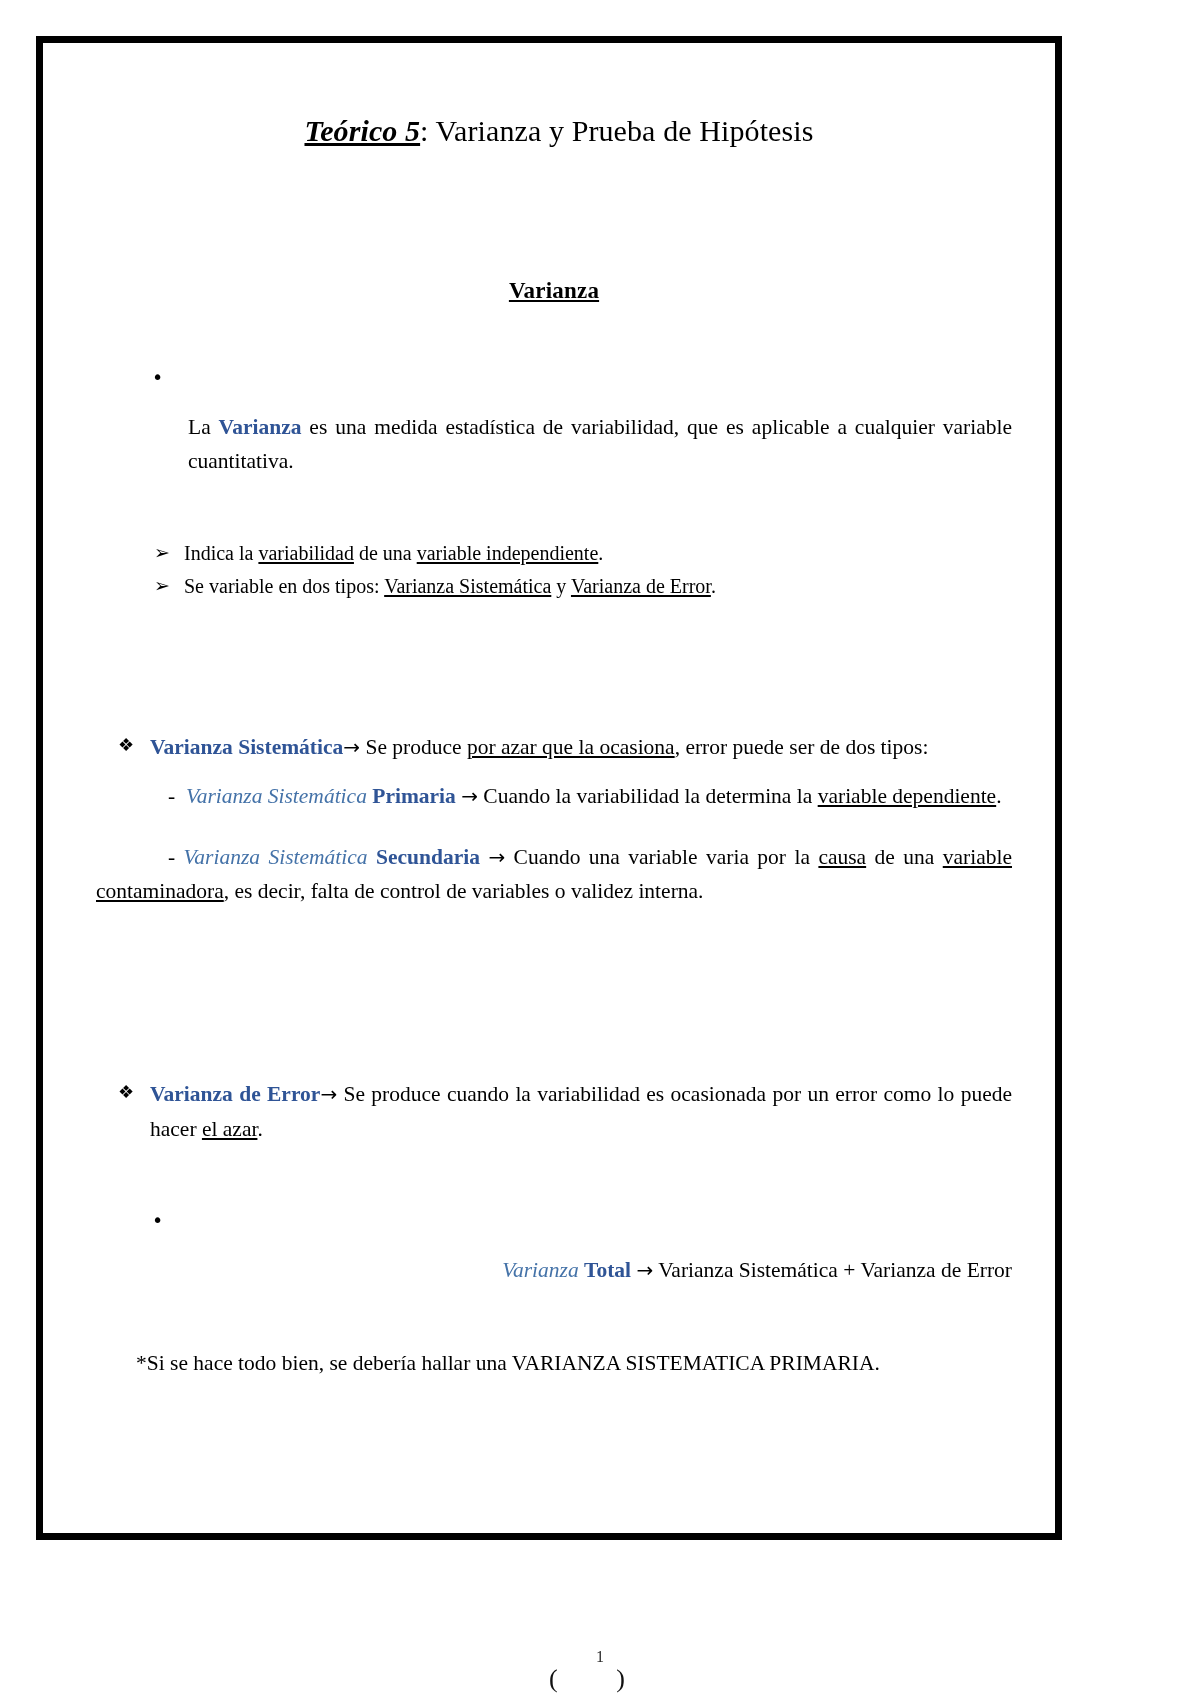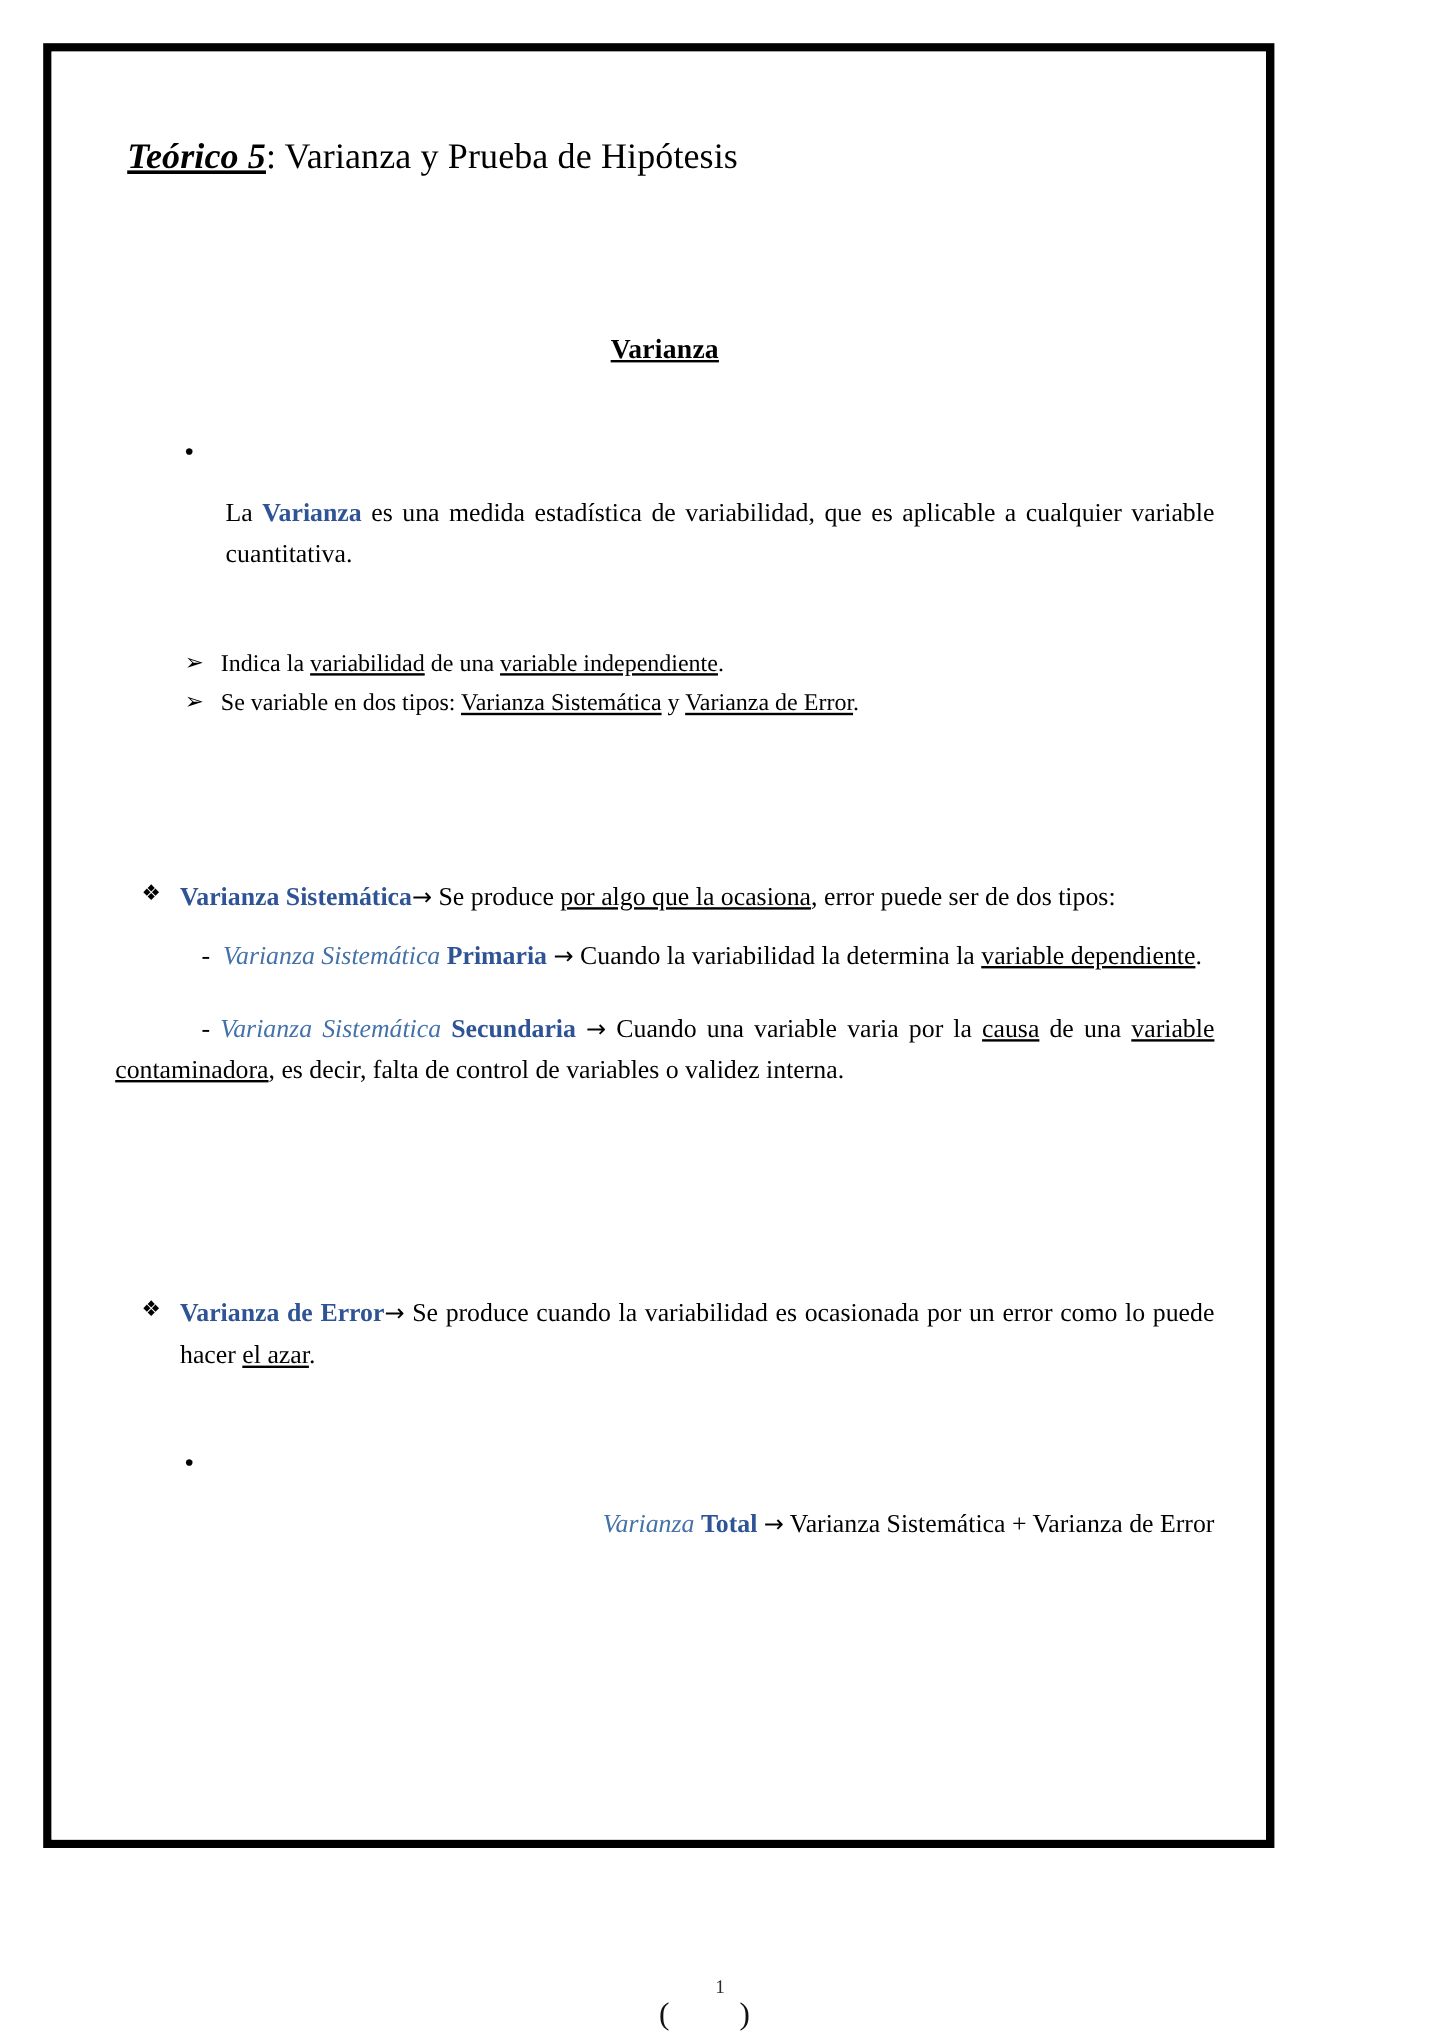--- a/index.html
+++ b/index.html
@@ -44,21 +44,21 @@
   .content {
     position: absolute;
     left: 96px;
     top: 112px;
     width: 916px;
     box-sizing: border-box;
   }
 
   
   .doc-title {
-    text-align: left;
+    text-align: center;
     font-size: 30px;
     line-height: 1.25;
     margin: 0 0 0 0;
     padding-left: 10px;
     font-weight: normal;
     letter-spacing: 0.1px;
   }
   .doc-title .teorico {
     font-weight: bold;
     font-style: italic;
@@ -234,21 +234,21 @@
 
     <div class="arrow-row">
       <div class="arrow-mark">➢</div>
       <div class="arrow-body"><span>Se variable en dos tipos: </span><span class="u">Varianza Sistemática</span><span> y </span><span class="u">Varianza de Error</span><span>.</span></div>
     </div>
 
     <div class="spacer-xl"></div>
 
     <div class="diamond-row">
       <div class="diamond-mark">❖</div>
-      <div class="diamond-body"><span class="blue-bold">Varianza Sistemática</span><span class="arrow-glyph">→</span><span> Se produce </span><span class="u">por algo que la ocasiona</span><span>, error puede ser de dos tipos:</span></div>
+      <div class="diamond-body"><span class="blue-bold">Varianza Sistemática</span><span class="arrow-glyph">→</span><span> Se produce </span><span class="u">por azar que la ocasiona</span><span>, error puede ser de dos tipos:</span></div>
     </div>
 
     <div class="spacer-xs"></div>
 
     <div class="sub-para"><span>-</span><span>&nbsp;&nbsp;</span><span class="blue-italic">Varianza Sistemática</span><span>&nbsp;</span><span class="blue-bold">Primaria</span><span>&nbsp;</span><span class="arrow-glyph">→</span><span> Cuando la variabilidad la determina la </span><span class="u">variable dependiente</span><span>.</span></div>
 
     <div class="spacer-sm"></div>
 
     <div class="sub-para"><span>-</span><span>&nbsp;</span><span class="blue-italic">Varianza Sistemática</span><span>&nbsp;</span><span class="blue-bold">Secundaria</span><span>&nbsp;</span><span class="arrow-glyph">→</span><span> Cuando una variable varia por la </span><span class="u">causa</span><span> de una </span><span class="u">variable contaminadora</span><span>, es decir, falta de control de variables o validez interna.</span></div>
 
@@ -262,19 +262,20 @@
 
     <div class="spacer-lg"></div>
 
     <div class="bullet-row">
       <div class="bullet-mark">•</div>
       <div class="bullet-body" style="text-align:right;"><span class="blue-italic">Varianza</span><span>&nbsp;</span><span class="blue-bold">Total</span><span>&nbsp;</span><span class="arrow-glyph">→</span><span> Varianza Sistemática + Varianza de Error</span></div>
     </div>
 
     <div class="spacer-lg"></div>
 
+    <div class="sub-para-note">*Si se hace todo bien, se debería hallar una VARIANZA SISTEMATICA PRIMARIA.</div>
 
   </div>
 
   <div class="page-number">1</div>
   <div class="footer-marks">( )</div>
 
 </div>
 
 </body></html>

